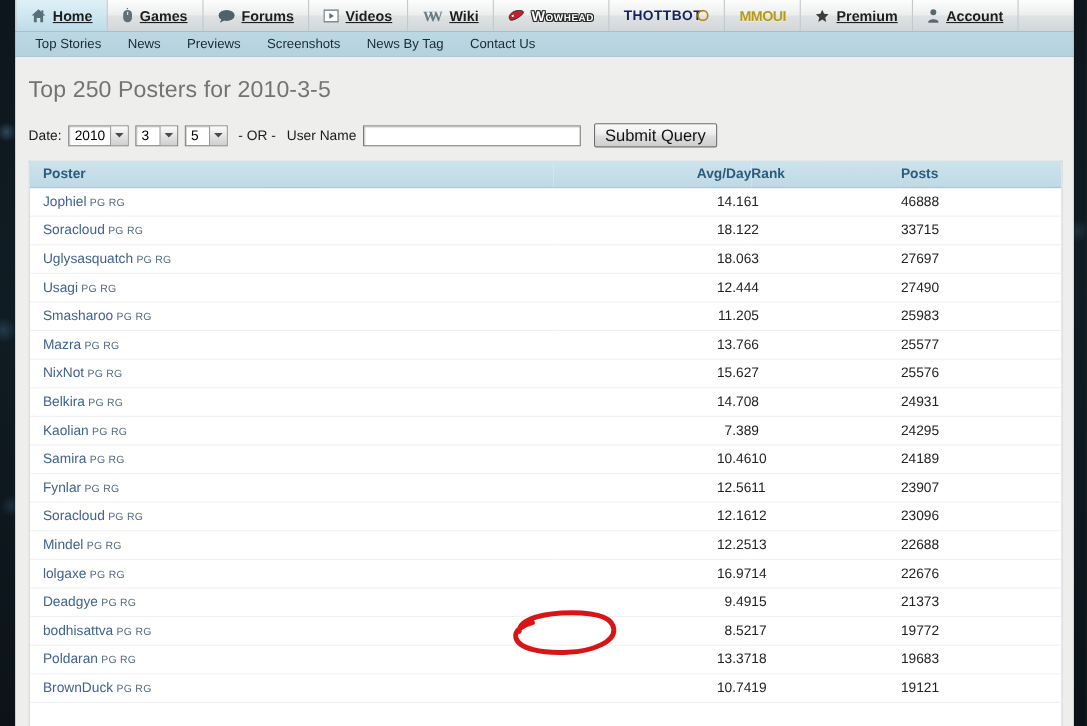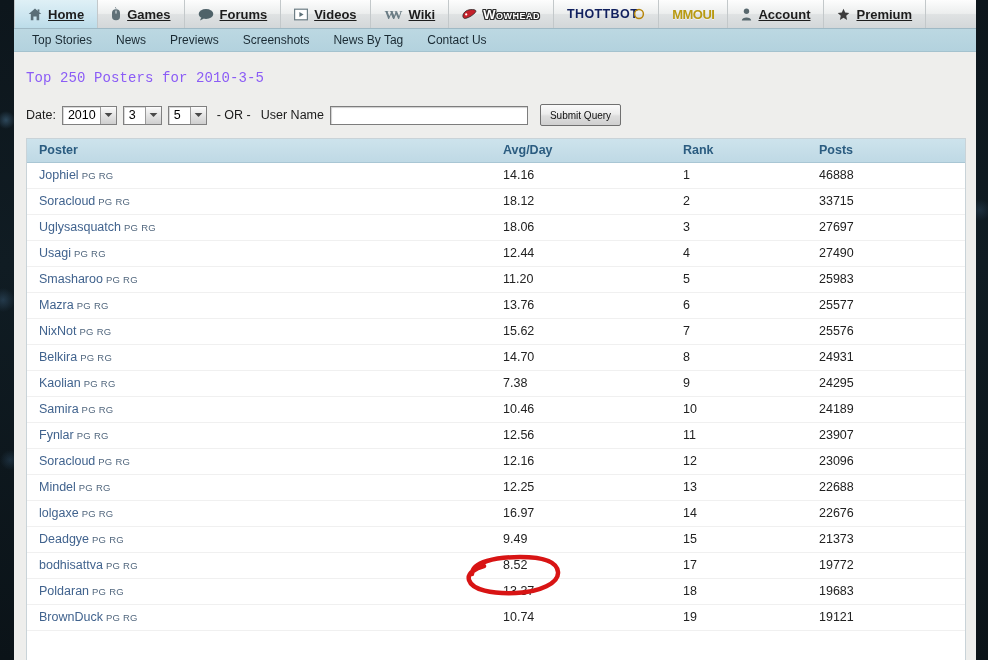--- a/index.html
+++ b/index.html
@@ -104,27 +104,26 @@
   }
 
   
   #panel {
     background: #eeeeec;
     padding: 0;
     height: 610px;
     box-sizing: border-box;
   }
   #title {
-    font-size: 14px;
-    color: #8b5cf6;
+    font-size: 21px;
+    color: #737373;
     padding: 18px 0 0 12px;
     font-weight: normal;
     margin: 0;
     letter-spacing: .1px;
-    font-family: Liberation Mono, monospace;
   }
 
   
   #filters {
     display: flex;
     align-items: center;
     gap: 6px;
     padding: 18px 0 0 12px;
     font-size: 12.5px;
     color: #1b1b1b;
@@ -156,21 +155,21 @@
     box-shadow: inset 1px 1px 1px #cfcfcf;
     background: #fff;
     font-size: 12.5px;
     padding: 0 3px;
     box-sizing: border-box;
     font-family: "Liberation Sans", sans-serif;
   }
   .submit-btn {
     height: 22px;
     padding: 0 9px;
-    font-size: 10px;
+    font-size: 15px;
     font-family: "Liberation Sans", sans-serif;
     color: #111;
     background: linear-gradient(180deg,#fafafa 0%,#ededed 45%,#dedede 55%,#cfcfcf 100%);
     border: 1px solid #707070;
     border-radius: 2px;
     cursor: pointer;
     margin-left: 6px;
   }
   #orlabel { margin: 0 4px; }
 
@@ -216,21 +215,21 @@
     color: #52677e;
     font-size: 9.5px;
     letter-spacing: .2px;
     margin-left: 3px;
     cursor: pointer;
     text-decoration: none;
   }
 
   
   .c-poster { width: 464px; }
-  .c-avg    { width: 180px; }
+  .c-avg    { width: 180px; text-align: right; }
   .c-rank   { width: 136px; }
   .c-posts  { width: auto; }
 
   
   #annotation {
     position: absolute;
     left: 462px;
     top: 552px;
     width: 104px;
     height: 48px;
@@ -314,35 +313,35 @@
           </svg>
         </span>
       </div>
 
       <div class="tab brand">
         <span class="mmoui-logo">MMOUI</span>
       </div>
 
       <div class="tab">
         <span class="ico">
+          <svg width="13" height="13" viewBox="0 0 13 13">
+            <path d="M6.5 0.8 L8.2 4.6 L12.3 5 L9.2 7.8 L10.1 11.9 L6.5 9.7 L2.9 11.9 L3.8 7.8 L0.7 5 L4.8 4.6 Z" fill="#3c3c3c"></path>
+          </svg>
+        </span>
+        <span class="tab-label">Premium</span>
+      </div>
+
+      <div class="tab">
+        <span class="ico">
           <svg width="11" height="13" viewBox="0 0 11 13">
             <circle cx="5.5" cy="3.2" r="2.7" fill="#58686e"></circle>
             <path d="M0.8 12.6 C0.8 8.6 10.2 8.6 10.2 12.6 Z" fill="#58686e"></path>
           </svg>
         </span>
         <span class="tab-label">Account</span>
-      </div>
-
-      <div class="tab">
-        <span class="ico">
-          <svg width="13" height="13" viewBox="0 0 13 13">
-            <path d="M6.5 0.8 L8.2 4.6 L12.3 5 L9.2 7.8 L10.1 11.9 L6.5 9.7 L2.9 11.9 L3.8 7.8 L0.7 5 L4.8 4.6 Z" fill="#3c3c3c"></path>
-          </svg>
-        </span>
-        <span class="tab-label">Premium</span>
       </div>
 
     </div>
 
     <div id="subnav">
       <a>Top Stories</a>
       <a>News</a>
       <a>Previews</a>
       <a>Screenshots</a>
       <a>News By Tag</a>

